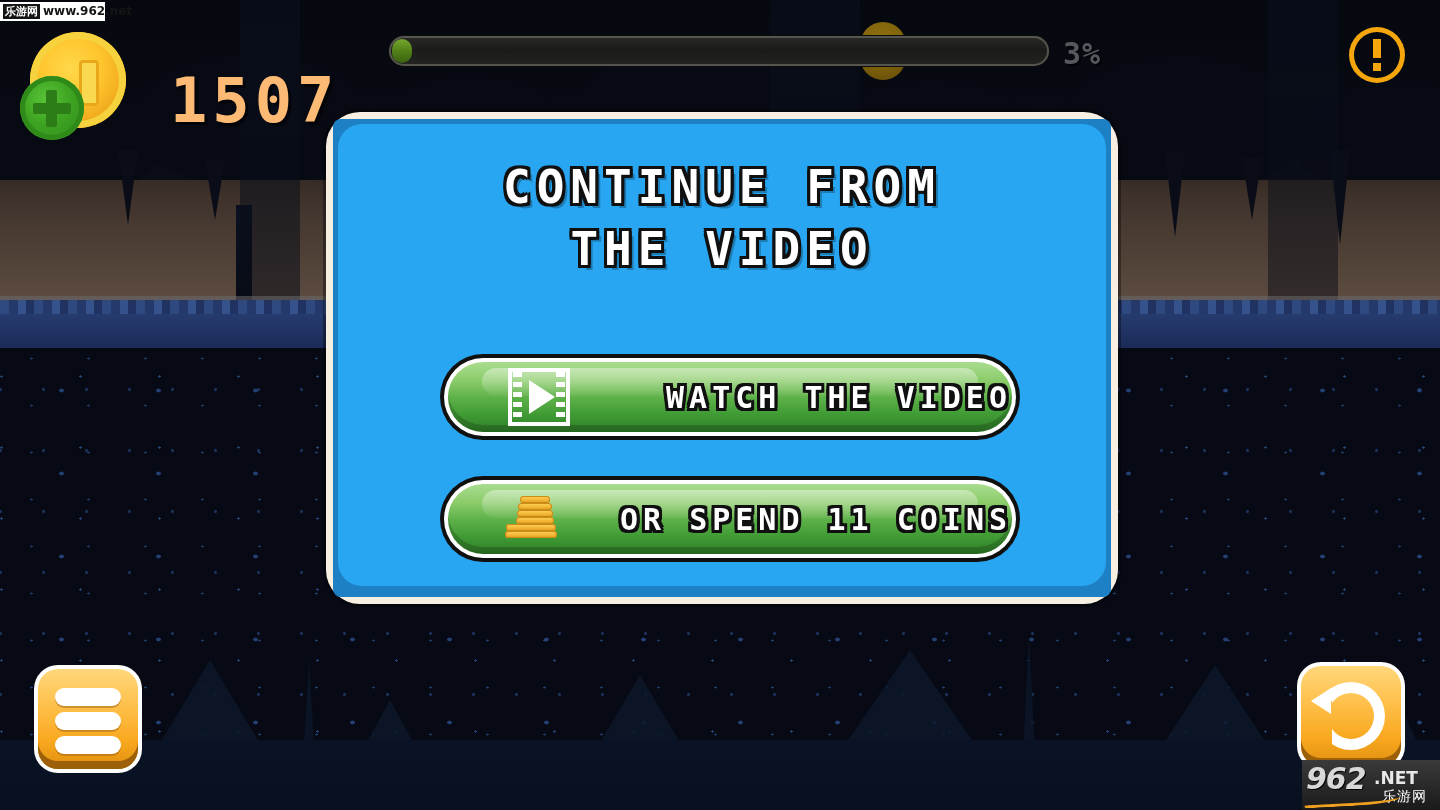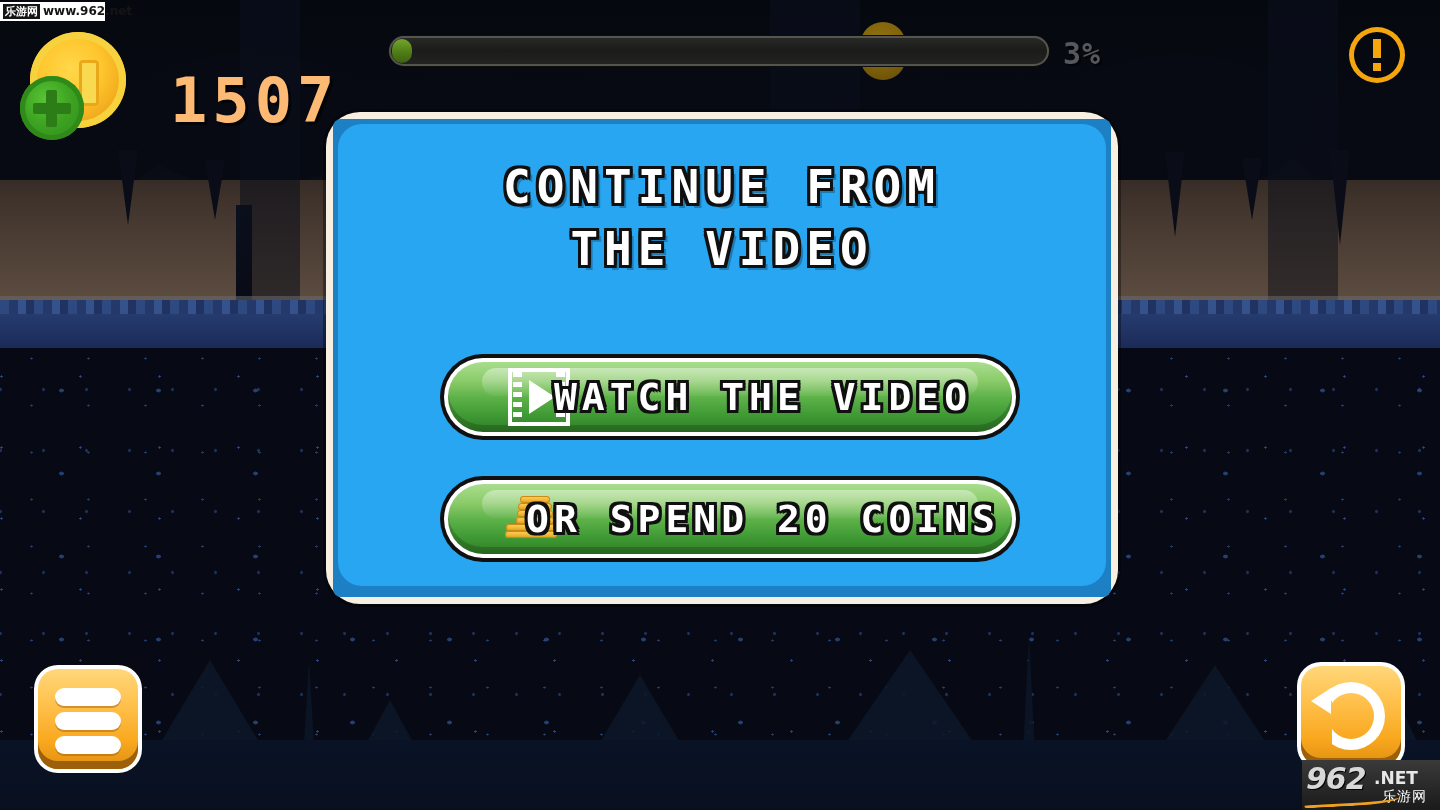--- a/index.html
+++ b/index.html
@@ -194,22 +194,22 @@
     background:linear-gradient(180deg,#a9dd8e 0%,#8ccc6b 26%,#5cb048 52%,#3f9a34 76%,#2f7e27 100%);
     box-shadow:inset 0 -7px 0 rgba(0,0,0,.18);
     overflow:hidden;
   }
   .gbtn-gloss{
     position:absolute;left:6%;top:6px;width:88%;height:28px;border-radius:20px;
     background:linear-gradient(180deg,rgba(255,255,255,.42),rgba(255,255,255,.04));
   }
   .gbtn-label{
     position:absolute;left:0;right:0;top:50%;transform:translateY(-50%);
-    text-align:center;padding-left:66px;
-    font-size:38px;letter-spacing:5px;color:#ffffff;
+    text-align:right;padding-left:66px;
+    font-size:30px;letter-spacing:5px;color:#ffffff;
     text-shadow:
       -3px 0 0 #101010, 3px 0 0 #101010, 0 -3px 0 #101010, 0 3px 0 #101010,
       -3px -3px 0 #101010, 3px -3px 0 #101010, -3px 3px 0 #101010, 3px 3px 0 #101010;
   }
   #btn-video{top:230px;}
   #btn-coins{top:352px;}
 
   
   .film{
     position:absolute;left:60px;top:50%;transform:translateY(-50%);
@@ -387,21 +387,21 @@
             <div class="gbtn-face">
               <div class="gbtn-gloss"></div>
               <div class="stack">
                 <i style="left:16px;top:4px;width:30px;"></i>
                 <i style="left:14px;top:11px;width:34px;"></i>
                 <i style="left:13px;top:18px;width:36px;"></i>
                 <i style="left:12px;top:25px;width:38px;"></i>
                 <i style="left:2px;top:32px;width:50px;"></i>
                 <i style="left:1px;top:39px;width:52px;"></i>
               </div>
-              <div class="gbtn-label px">OR SPEND 20 COINS</div>
+              <div class="gbtn-label px">OR SPEND 11 COINS</div>
             </div>
           </div>
         </div>
 
       </div>
     </div>
   </div>
 
   <div id="menu-btn" class="sqbtn">
     <div class="sqbtn-face">

